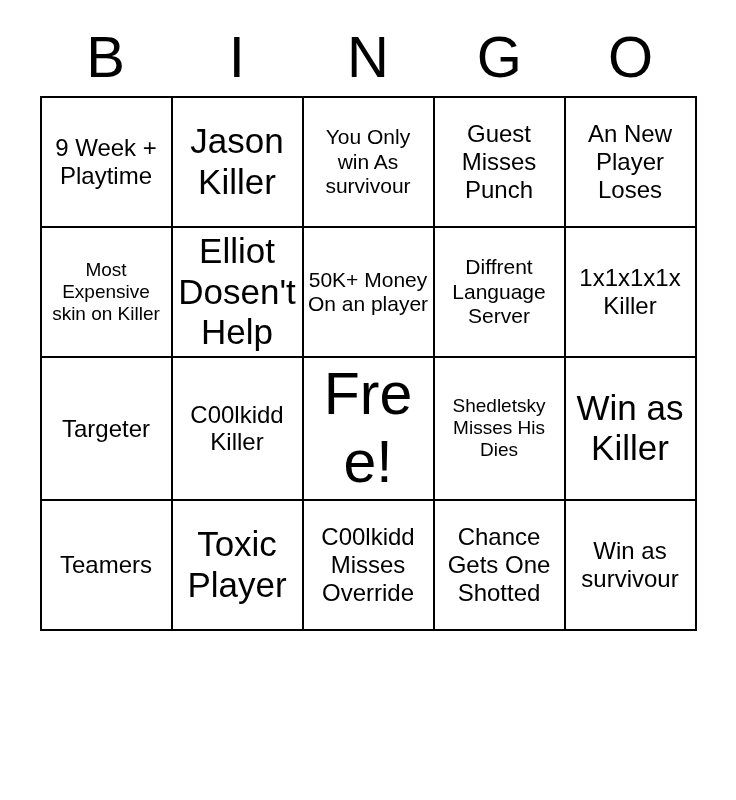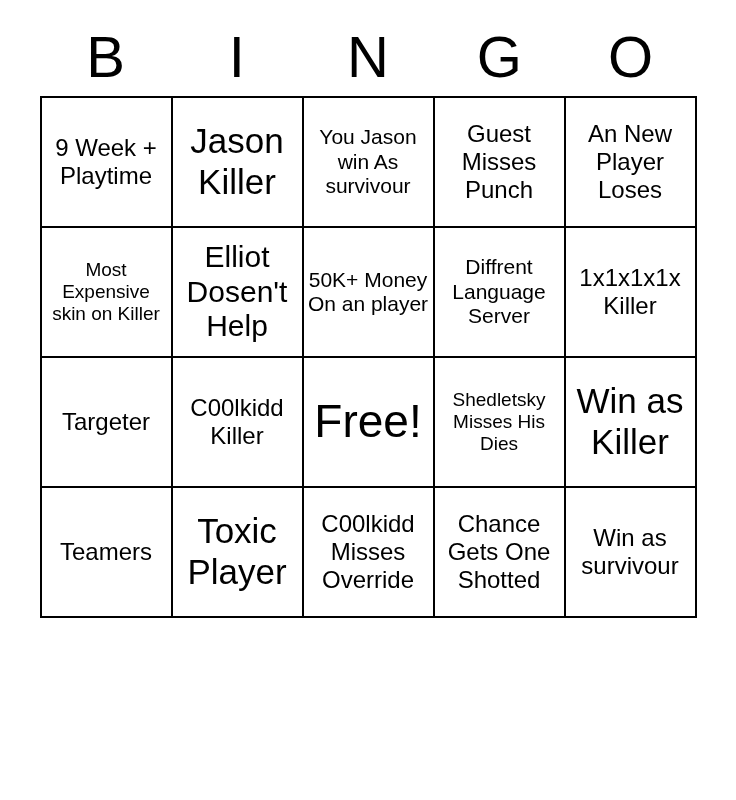--- a/index.html
+++ b/index.html
@@ -50,45 +50,45 @@
     width: 131px;
     height: 130px;
     text-align: center;
     vertical-align: middle;
     padding: 2px 4px;
     box-sizing: border-box;
     word-wrap: break-word;
     line-height: 1.16;
   }
   .sz-xl { font-size: 35px; margin-left: 10px; }
-  .sz-lg { font-size: 30px; }
+  .sz-lg { font-size: 35px; }
   .sz-md { font-size: 24px; }
   .sz-sm { font-size: 21px; }
   .sz-xs { font-size: 19px; border-radius: 32px; }
-  .free { font-size: 46px; }
+  .free { font-size: 59px; }
 </style>
 </head>
 <body>
 
 <div class="board">
 
   <div class="header">
     <div class="header-letter">B</div>
     <div class="header-letter">I</div>
     <div class="header-letter">N</div>
     <div class="header-letter">G</div>
     <div class="header-letter">O</div>
   </div>
 
   <table class="grid">
     <tbody>
       <tr>
         <td class="sz-md">9 Week + Playtime</td>
         <td class="sz-xl">Jason Killer</td>
-        <td class="sz-sm">You Jason win As survivour</td>
+        <td class="sz-sm">You Only win As survivour</td>
         <td class="sz-md">Guest Misses Punch</td>
         <td class="sz-md">An New Player Loses</td>
       </tr>
       <tr>
         <td class="sz-xs">Most Expensive skin on Killer</td>
         <td class="sz-lg">Elliot Dosen't Help</td>
         <td class="sz-sm">50K+ Money On an player</td>
         <td class="sz-sm">Diffrent Language Server</td>
         <td class="sz-md">1x1x1x1x Killer</td>
       </tr>

